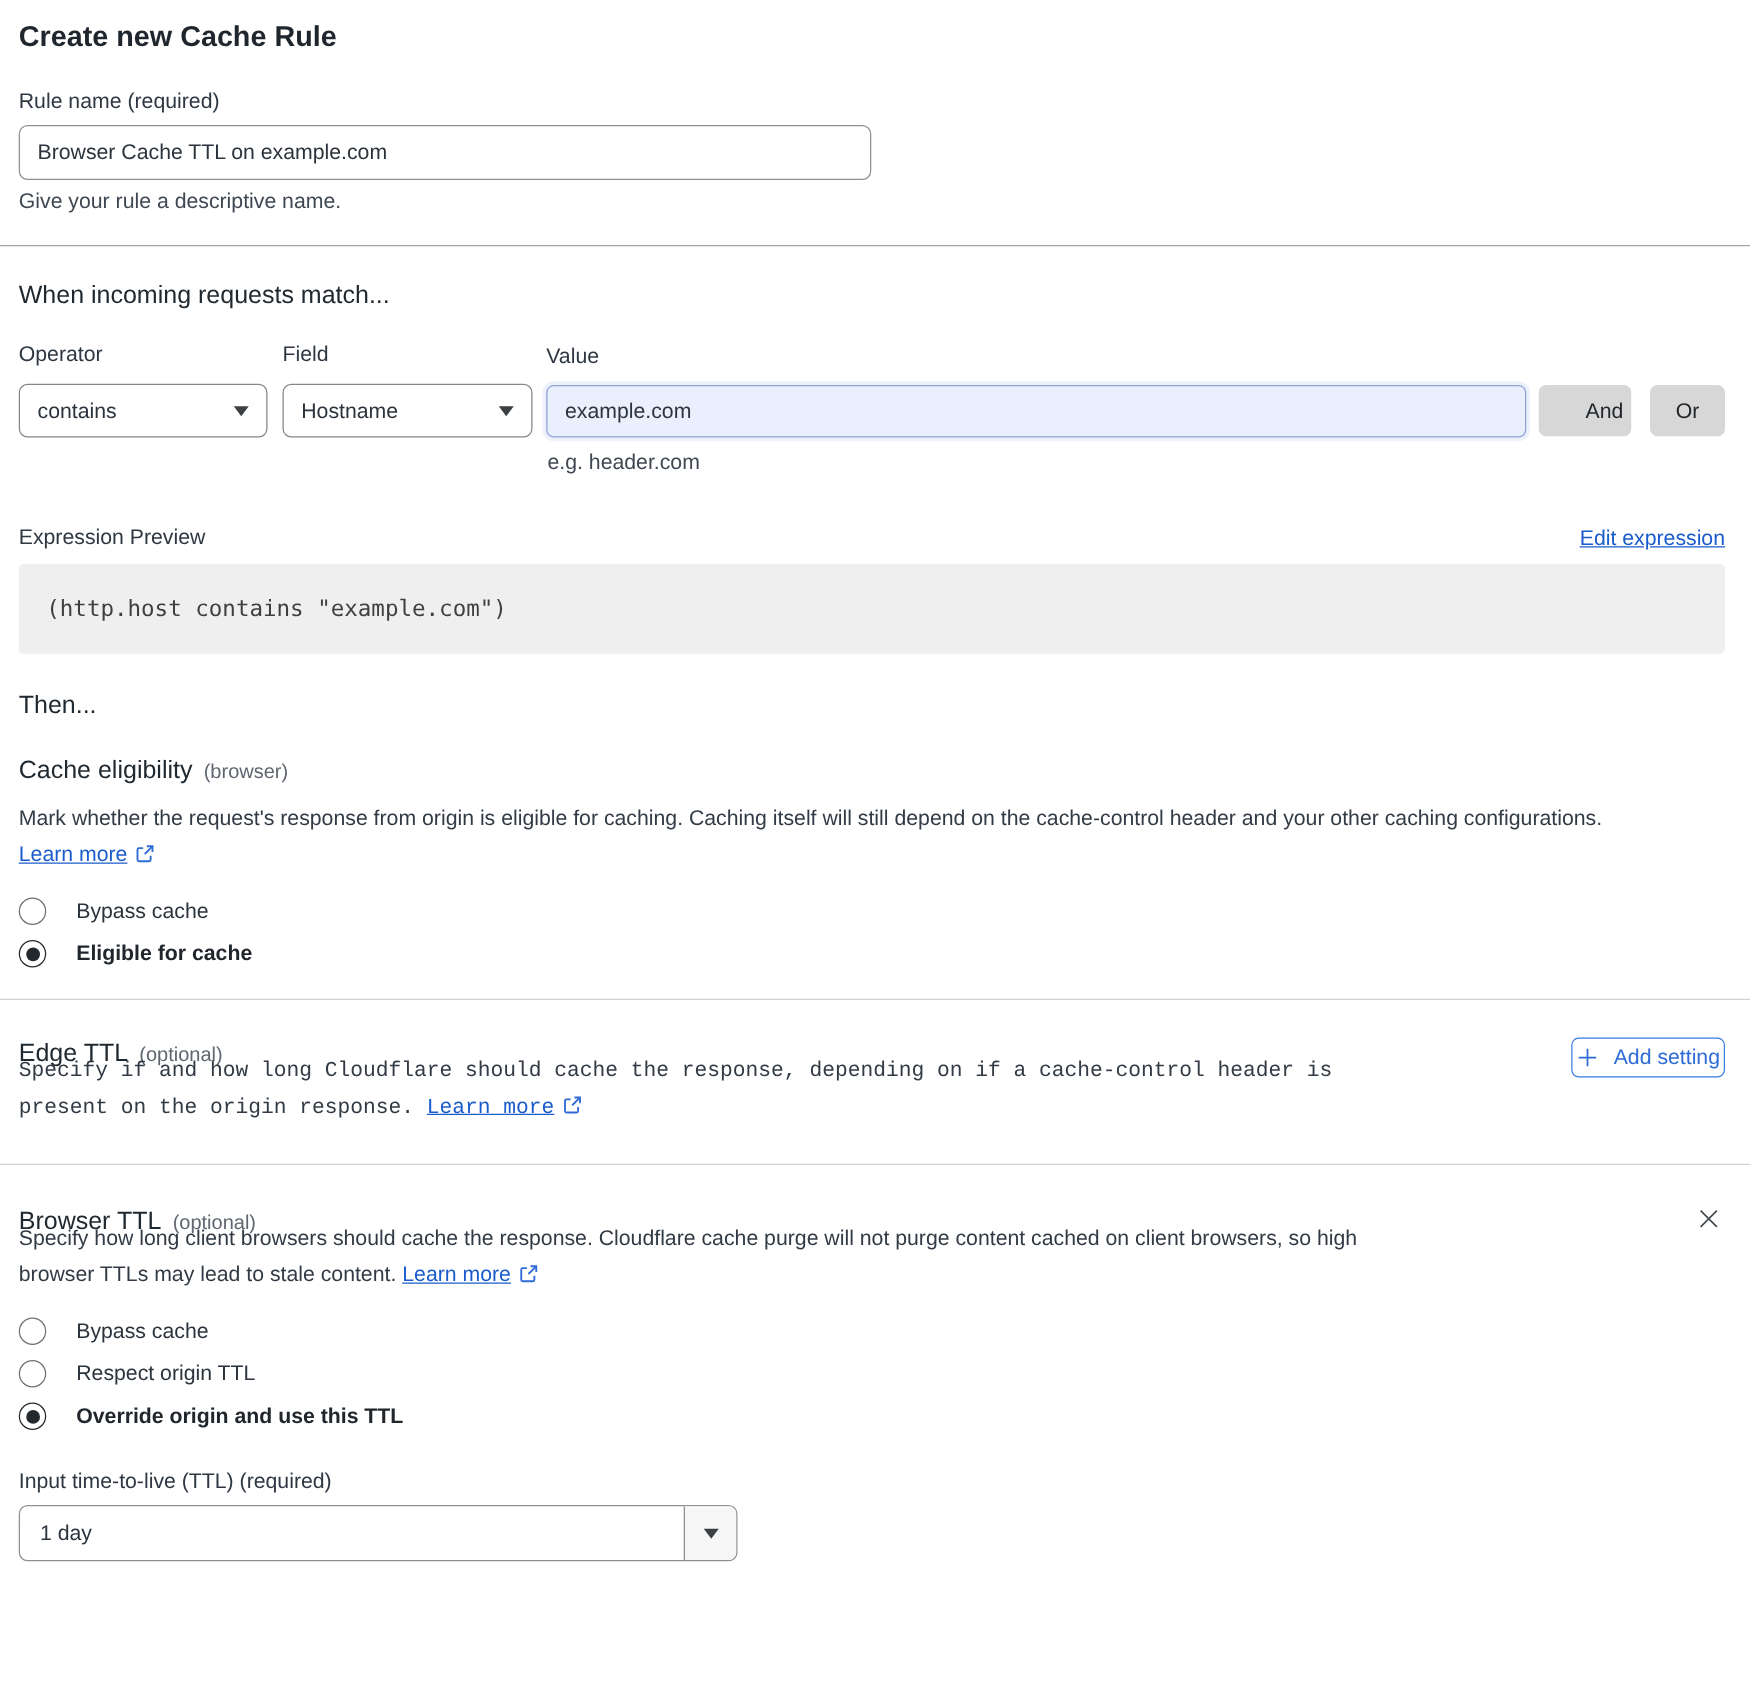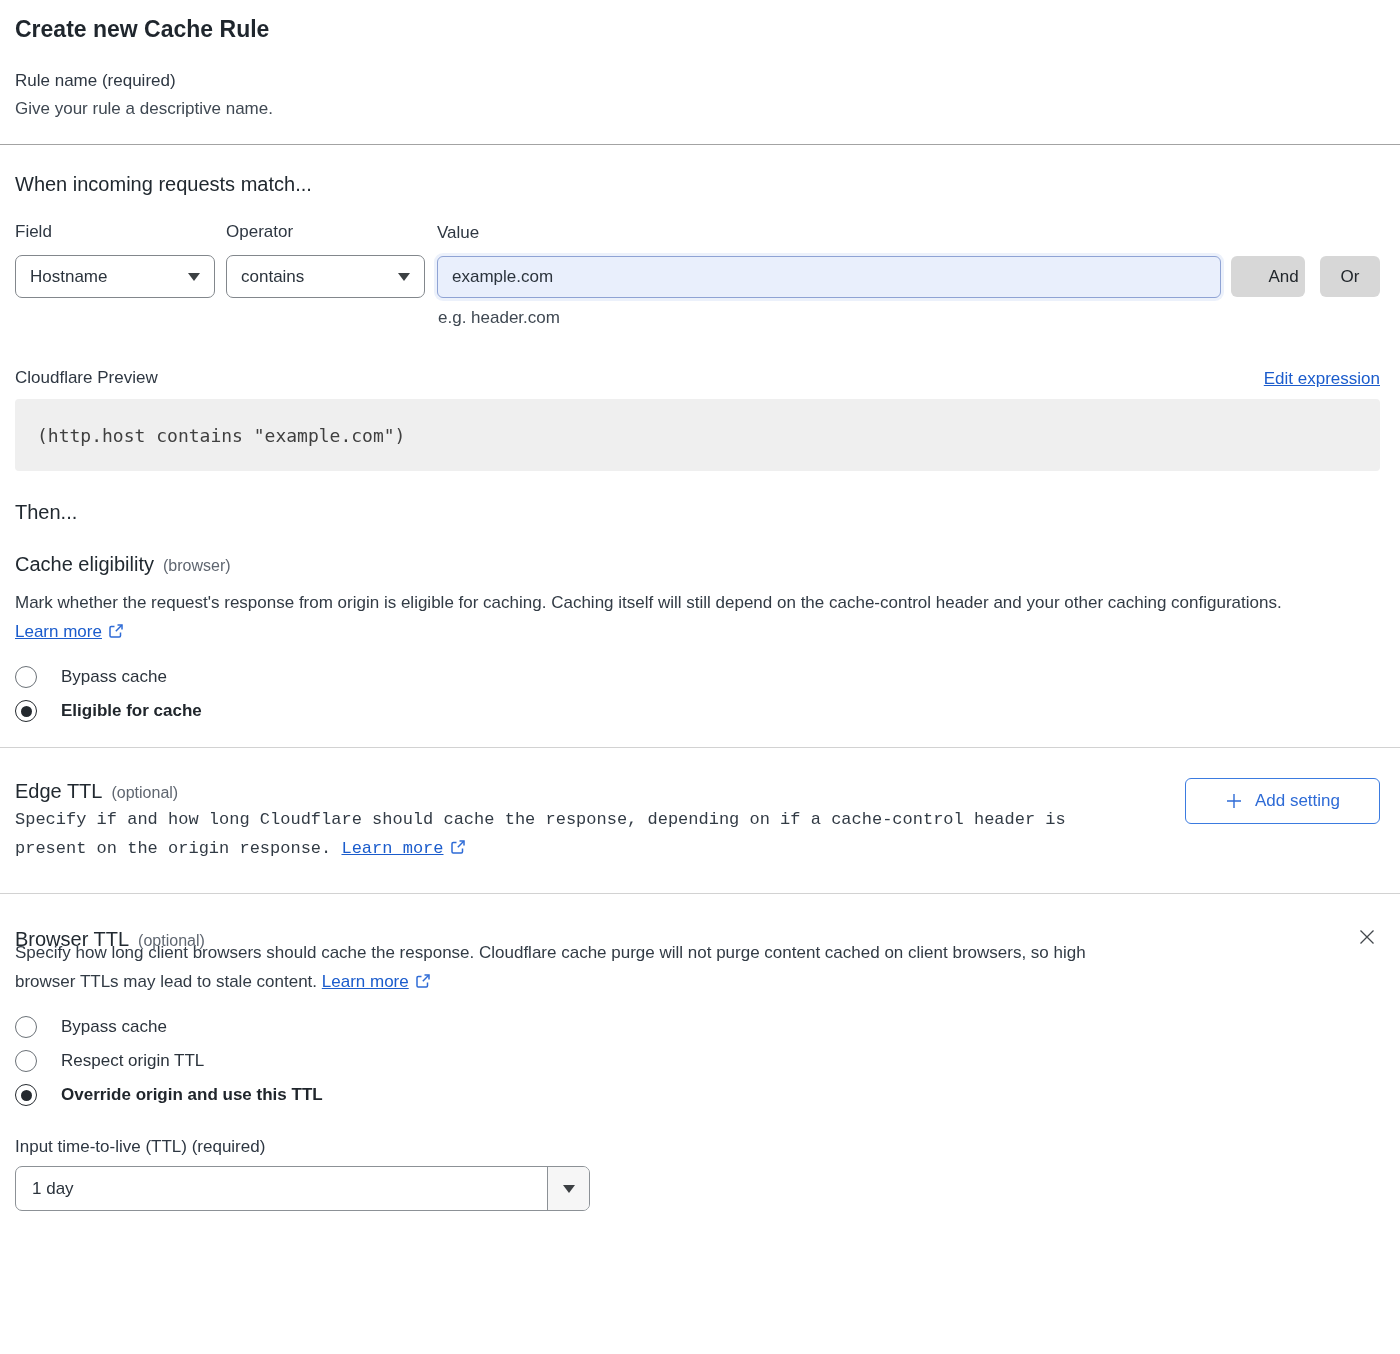--- a/index.html
+++ b/index.html
@@ -199,22 +199,22 @@
     justify-content: space-between;
     align-items: flex-start;
     gap: 11px;
   }
   .add-setting-btn {
     display: flex;
     align-items: center;
     background: #fff;
     border: 1px solid #3b7be0;
     border-radius: 6px;
-    height: 46px;
-    padding: 0 39px;
+    height: 32px;
+    padding: 0 3px;
     font-family: "Liberation Sans", sans-serif;
     font-size: 17px;
     color: #2e6bd6;
     cursor: pointer;
   }
   .add-setting-btn .plus { margin-right: 12px; display: inline-flex; }
   .close-btn {
     background: none;
     border: none;
     cursor: pointer;
@@ -251,54 +251,55 @@
     justify-content: center;
   }
 </style>
 </head>
 <body>
 
 <h1 class="page-title">Create new Cache Rule</h1>
 
 <div class="rule-name-block">
   <label class="field-label">Rule name (required)</label>
+  <input type="text" class="text-input" value="Browser Cache TTL on example.com" style="">
   <p class="help-text">Give your rule a descriptive name.</p>
 </div>
 
 <hr class="divider dark divider-1">
 
 <div class="match-section">
   <h2 class="section-h2">When incoming requests match...</h2>
   <div class="match-row">
+    <div class="match-col col-operator">
+      <span class="field-label">Operator</span>
+      <div class="select-box">
+        <span>contains</span>
+        <span class="triangle-down"></span>
+      </div>
+    </div>
     <div class="match-col col-field">
       <span class="field-label">Field</span>
       <div class="select-box">
         <span>Hostname</span>
         <span class="triangle-down"></span>
       </div>
     </div>
-    <div class="match-col col-operator">
-      <span class="field-label">Operator</span>
-      <div class="select-box">
-        <span>contains</span>
-        <span class="triangle-down"></span>
-      </div>
-    </div>
     <div class="match-col col-value">
       <span class="field-label" style="margin-bottom:12px;display:block;">Value</span>
       <input type="text" class="text-input value-input" value="example.com" style="">
     </div>
     <button class="connector-btn btn-and">And</button>
     <button class="connector-btn btn-or">Or</button>
   </div>
   <p class="help-text value-help">e.g. header.com</p>
 </div>
 
 <div class="expression-row">
-  <span class="field-label">Cloudflare Preview</span>
+  <span class="field-label">Expression Preview</span>
   <a class="link">Edit expression</a>
 </div>
 <div class="code-block">
   <code>(http.host contains "example.com")</code>
 </div>
 
 <h2 class="section-h2 then-h2">Then...</h2>
 
 <div class="setting-header cache-elig-header">
   <h2 class="section-h2">Cache eligibility</h2>

